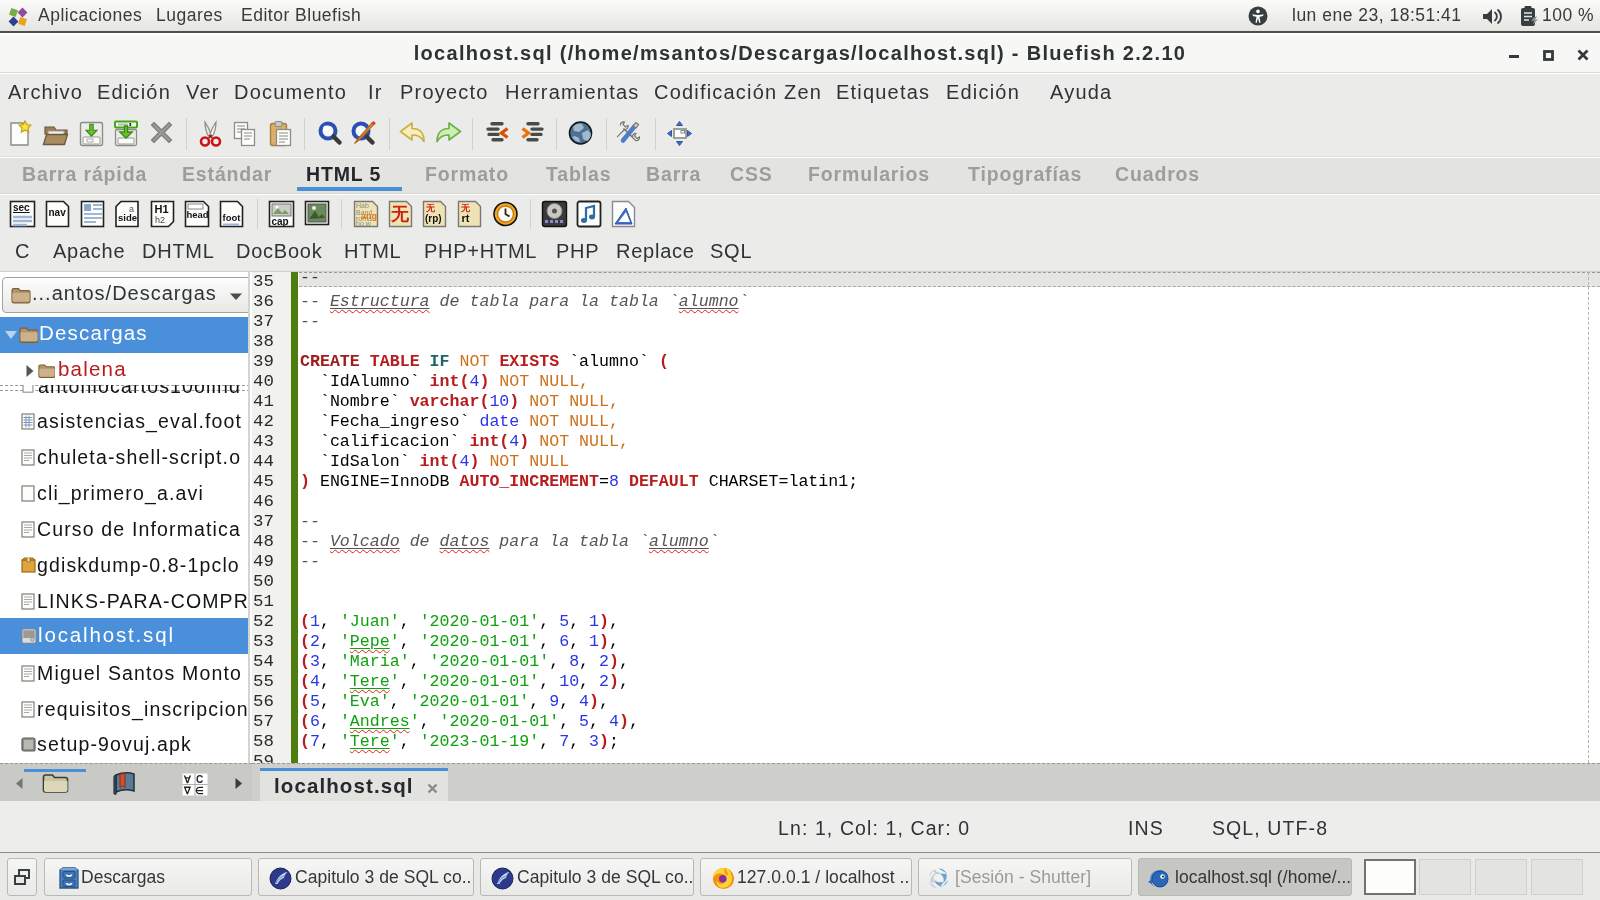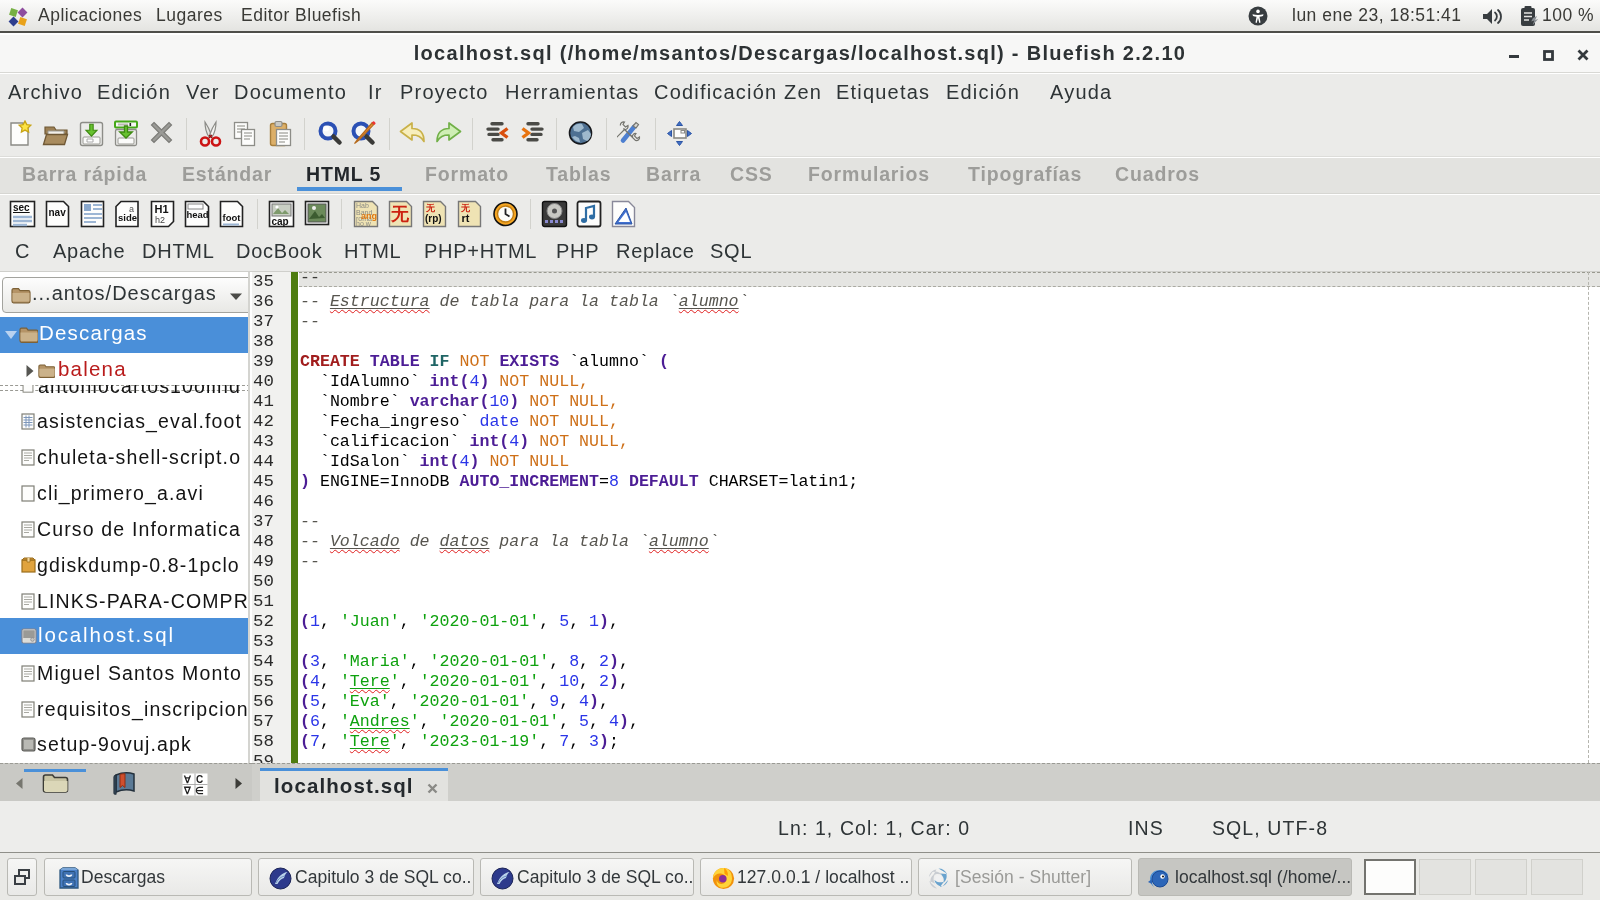--- a/index.html
+++ b/index.html
@@ -39,21 +39,21 @@
 #combo .txt{position:absolute;left:29px;top:4px;font-size:20px;letter-spacing:1.0px;color:#2e3436;white-space:nowrap}
 .trow{position:absolute;left:0;width:250px;height:36px}
 .trow.sel{background:#4a8fd9;color:#fff}
 .trow .lbl{position:absolute;top:4px;font-size:20.5px;letter-spacing:1.2px;white-space:nowrap}
 .flabel{position:absolute;left:37px;font-size:19.5px;letter-spacing:1.15px;color:#141414;white-space:nowrap}
 #gutter{position:absolute;left:252px;top:0;width:46px;height:491px;background:#f1f1ef;border-right:7px solid #4d7c0f}
 .ln{position:absolute;left:1px;width:42px;font-family:"Liberation Mono",monospace;font-size:17.4px;line-height:20px;color:#2a2a2a}
 #code{position:absolute;left:299px;top:0;width:1301px;height:491px;background:#fff;overflow:hidden}
 .cl{position:absolute;left:1px;height:20px;line-height:20px;font-family:"Liberation Mono",monospace;font-size:16.63px;white-space:pre;color:#000}
 .k1{color:#a11d1d;font-weight:bold}
-.k2{font-weight:bold;color:#4c1d95}
+.k2{font-weight:bold;color:#b91c1c}
 .kt{color:#1f6565;font-weight:bold}
 .o{color:#ce7019}
 .n{color:#2a35e8}
 .s{color:#0fa20f}
 .c{color:#57554f;font-style:italic}
 .sp{text-decoration:underline wavy #e02020 1px;text-underline-offset:3px}
 .sp .u{text-decoration:underline solid 1px;text-underline-offset:2px}
 #band35{position:absolute;left:0;top:0;width:1301px;height:15px;background:#e5e5e2;border-top:1px dashed #99998f;border-bottom:1px dashed #aaaaa2}
 
 #sidefoot{left:0;top:763px;width:252px;height:38px;background:#c9c9c5;border-top:1px dashed #9a9a94}
@@ -583,20 +583,21 @@
     <div class="cl" style="top:100px">  `IdAlumno` <span class="k2">int(</span><span class="n">4</span><span class="k2">)</span> <span class="o">NOT NULL,</span></div>
     <div class="cl" style="top:120px">  `Nombre` <span class="k2">varchar(</span><span class="n">10</span><span class="k2">)</span> <span class="o">NOT NULL,</span></div>
     <div class="cl" style="top:140px">  `Fecha_ingreso` <span class="n">date</span> <span class="o">NOT NULL,</span></div>
     <div class="cl" style="top:160px">  `calificacion` <span class="k2">int(</span><span class="n">4</span><span class="k2">)</span> <span class="o">NOT NULL,</span></div>
     <div class="cl" style="top:180px">  `IdSalon` <span class="k2">int(</span><span class="n">4</span><span class="k2">)</span> <span class="o">NOT NULL</span></div>
     <div class="cl" style="top:200px"><span class="k2">)</span> ENGINE=InnoDB <span class="k2">AUTO_INCREMENT</span>=<span class="n">8</span> <span class="k2">DEFAULT</span> CHARSET=latin1;</div>
     <div class="cl" style="top:240px"><span class="c">--</span></div>
     <div class="cl" style="top:260px"><span class="c">-- <span class="sp"><span class="u">Volcado</span></span> de <span class="sp"><span class="u">datos</span></span> para la tabla `<span class="sp"><span class="u">alumno</span></span>`</span></div>
     <div class="cl" style="top:280px"><span class="c">--</span></div>
     <div class="cl" style="top:340px"><span class="k2">(</span><span class="n">1</span>, <span class="s">'Juan'</span>, <span class="s">'2020-01-01'</span>, <span class="n">5</span>, <span class="n">1</span><span class="k2">)</span>,</div>
+    <div class="cl" style="top:360px"><span class="k2">(</span><span class="n">2</span>, <span class="s">'<span class="sp"><span class="u">Pepe</span></span>'</span>, <span class="s">'2020-01-01'</span>, <span class="n">6</span>, <span class="n">1</span><span class="k2">)</span>,</div>
     <div class="cl" style="top:380px"><span class="k2">(</span><span class="n">3</span>, <span class="s">'Maria'</span>, <span class="s">'2020-01-01'</span>, <span class="n">8</span>, <span class="n">2</span><span class="k2">)</span>,</div>
     <div class="cl" style="top:400px"><span class="k2">(</span><span class="n">4</span>, <span class="s">'<span class="sp"><span class="u">Tere</span></span>'</span>, <span class="s">'2020-01-01'</span>, <span class="n">10</span>, <span class="n">2</span><span class="k2">)</span>,</div>
     <div class="cl" style="top:420px"><span class="k2">(</span><span class="n">5</span>, <span class="s">'Eva'</span>, <span class="s">'2020-01-01'</span>, <span class="n">9</span>, <span class="n">4</span><span class="k2">)</span>,</div>
     <div class="cl" style="top:440px"><span class="k2">(</span><span class="n">6</span>, <span class="s">'<span class="sp"><span class="u">Andres</span></span>'</span>, <span class="s">'2020-01-01'</span>, <span class="n">5</span>, <span class="n">4</span><span class="k2">)</span>,</div>
     <div class="cl" style="top:460px"><span class="k2">(</span><span class="n">7</span>, <span class="s">'<span class="sp"><span class="u">Tere</span></span>'</span>, <span class="s">'2023-01-19'</span>, <span class="n">7</span>, <span class="n">3</span><span class="k2">)</span>;</div>
     <div class="abs" style="right:11px;top:0;height:491px;border-left:1px dashed #b5b5ae"></div>
   </div>
 </div>
 <div class="abs" id="sidefoot">
 <div class="abs" style="left:24px;top:5px;width:62px;height:3px;background:#4a90d9"></div>

